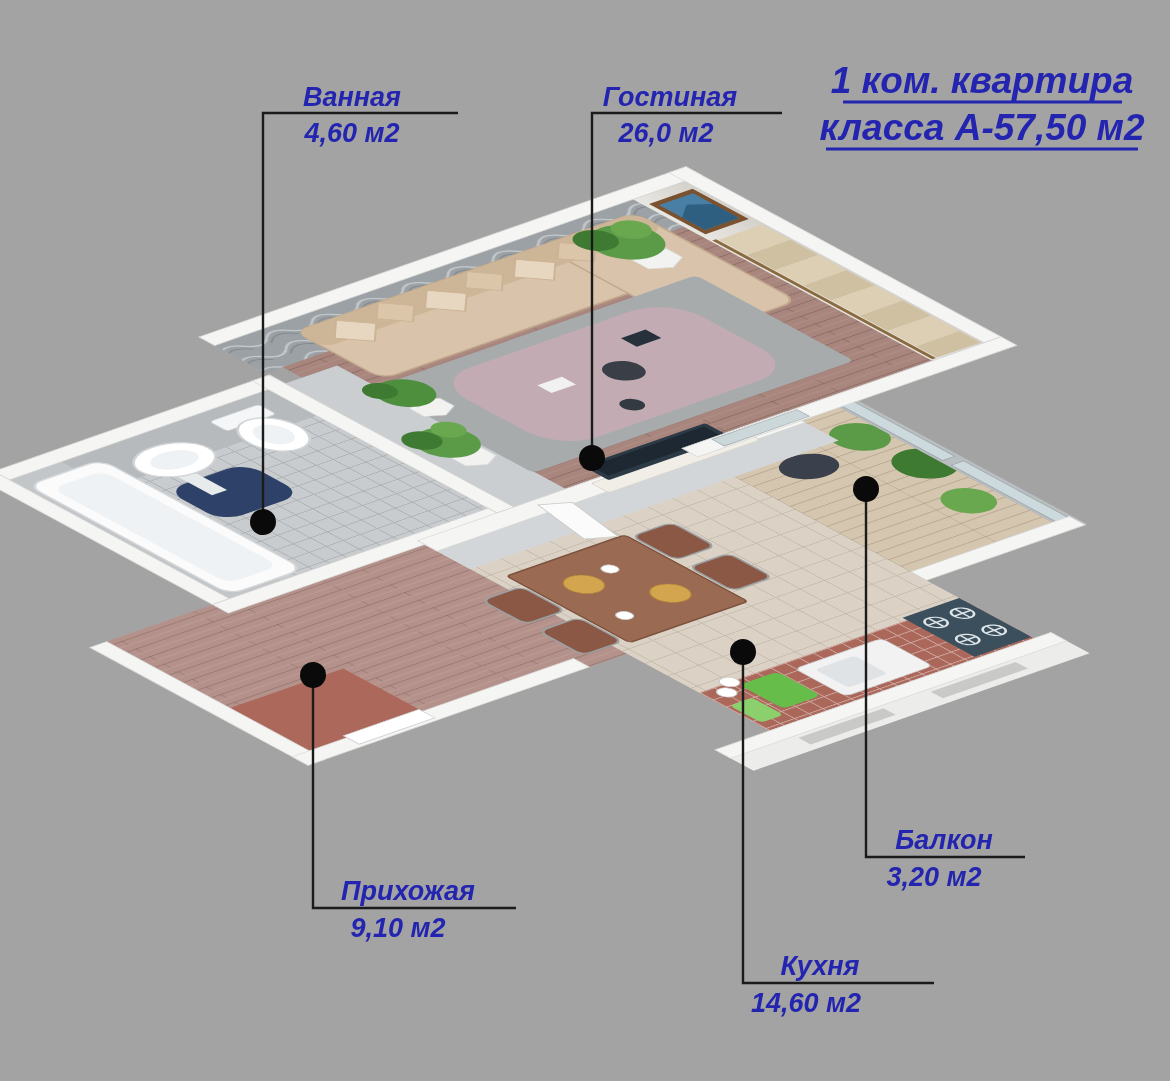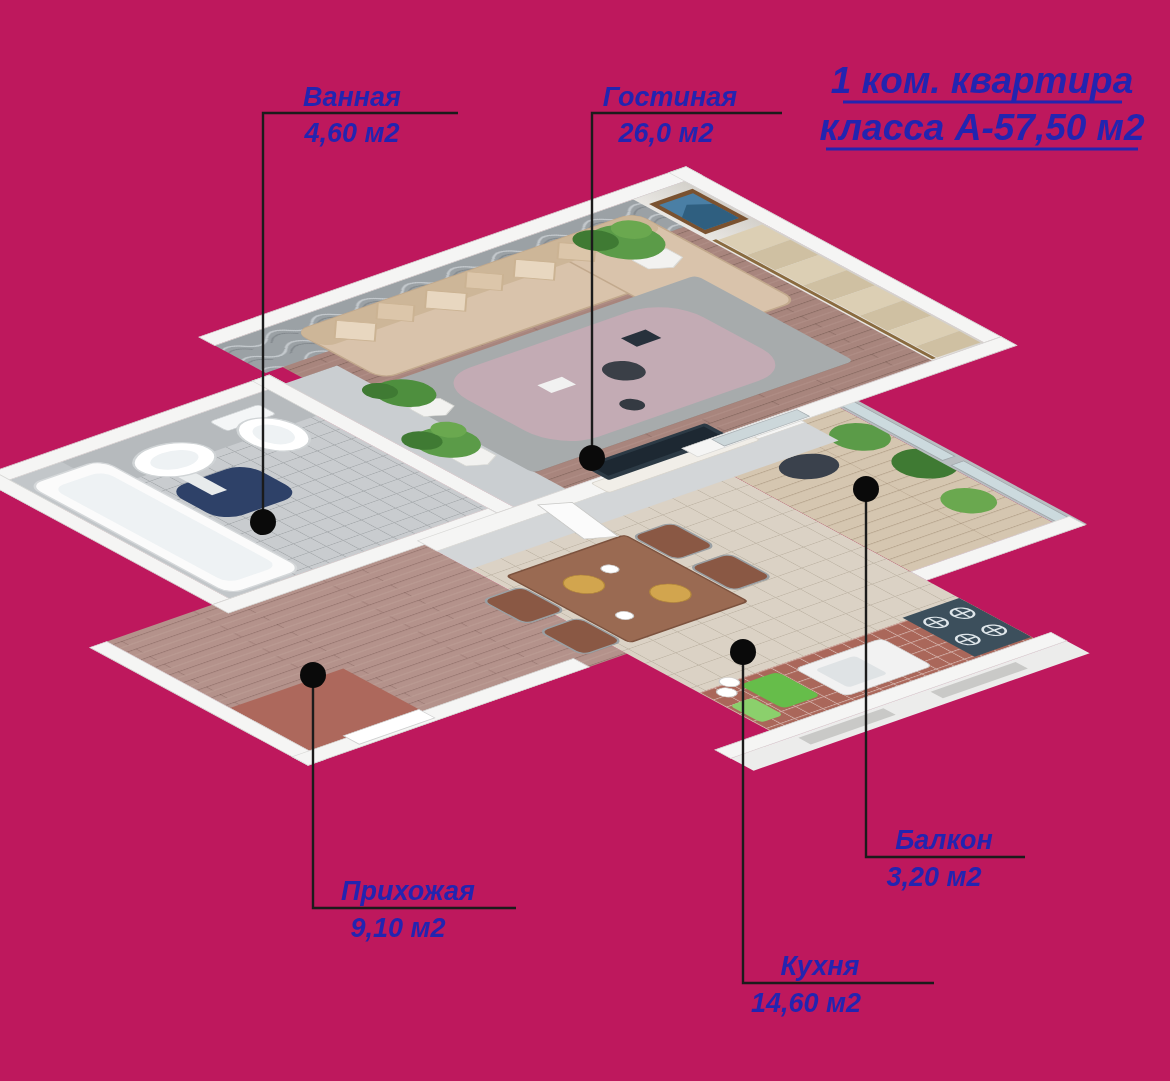--- a/index.html
+++ b/index.html
@@ -1,16 +1,16 @@
 <!DOCTYPE html>
 <html style="--accent: #2324b0;"><head>
 <meta charset="utf-8">
 <style>
   html,body{margin:0;padding:0;background:#ffffff;}
-  .stage{position:relative;width:1170px;height:1081px;background:#be185d;overflow:hidden;
+  .stage{position:relative;width:1170px;height:1081px;background:#a3a3a3;overflow:hidden;
          font-family:"Liberation Sans",sans-serif;}
   svg{display:block}
   .lbl{font-family:"Liberation Sans",sans-serif;font-weight:bold;font-style:italic;
        fill:var(--accent,#2324b0);}
   .lbl-name{font-size:27px;}
   .lbl-area{font-size:27px;}
   .title-line{font-size:37px;}
   .leader{stroke:#1b1b1b;stroke-width:2.4;fill:none;}
   .dot{fill:#0a0a0a;}
   .wallband{fill:#f5f5f4;stroke:#d7d7d5;stroke-width:1;}

